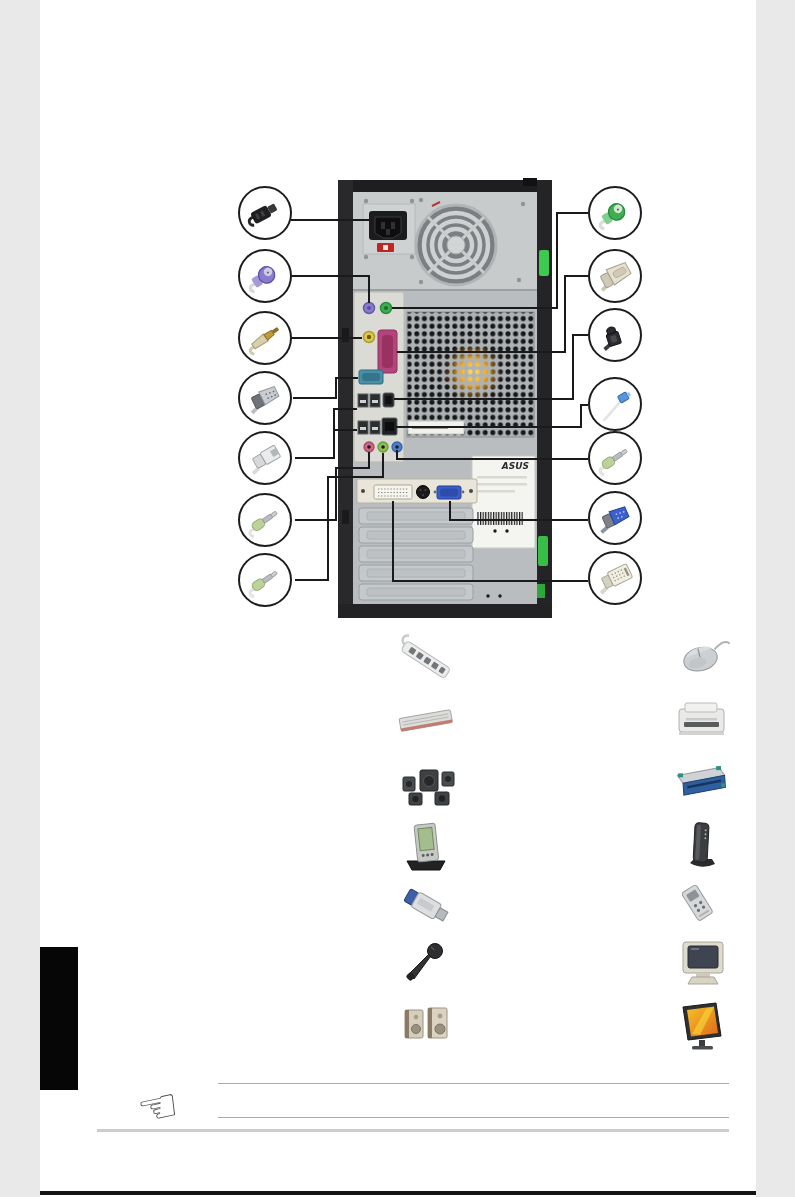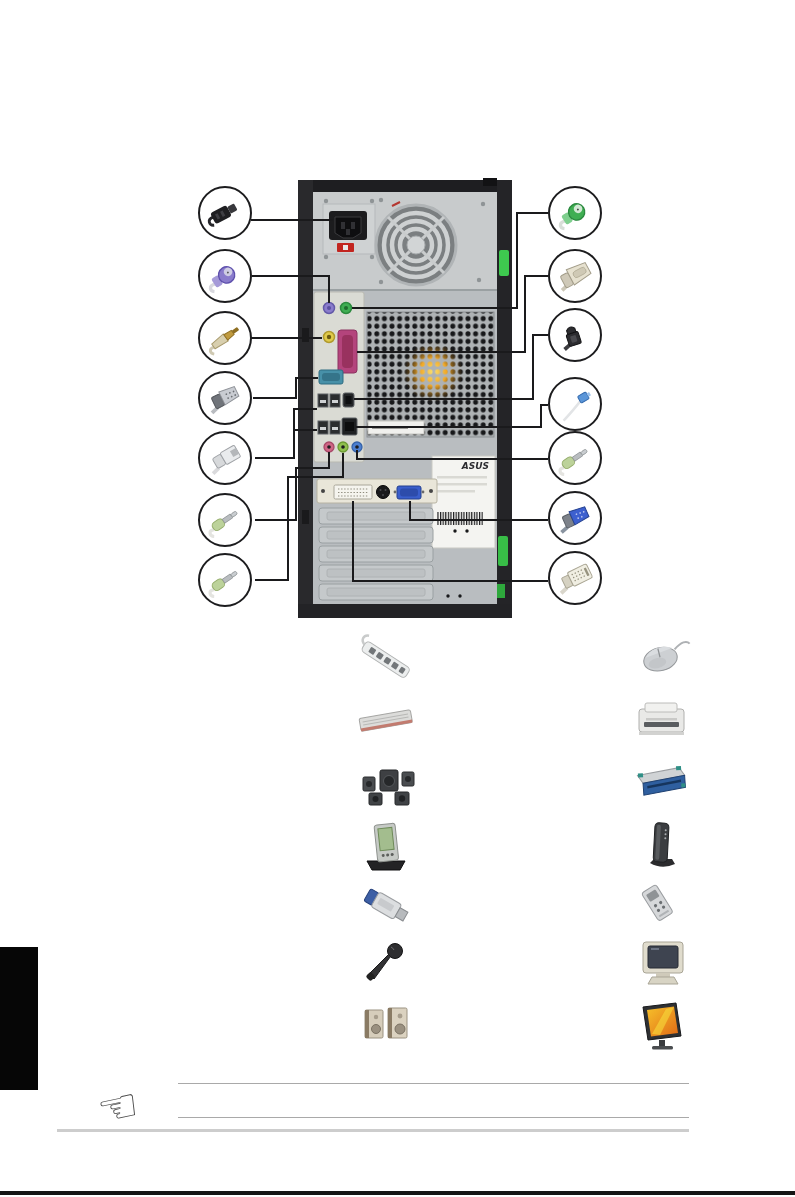--- a/index.html
+++ b/index.html
@@ -1,17 +1,17 @@
 <!DOCTYPE html>
 <html><head>
 <meta charset="utf-8">
 <style>
   html,body{margin:0;padding:0;background:#e9e9e9;}
   #page{
-    position:relative;width:795px;height:1197px;background:#ffffff;
+    position:relative;width:716px;height:1197px;background:#ffffff;
     margin:0 auto;overflow:hidden;
     font-family:"Liberation Sans", sans-serif;
   }
   
   .callout{
     position:absolute;width:54px;height:54px;box-sizing:border-box;
     border:2.6px solid #1c1c1e;border-radius:50%;background:#fff;
     display:flex;align-items:center;justify-content:center;z-index:30;
   }
   .callout svg{width:44px;height:44px;}

